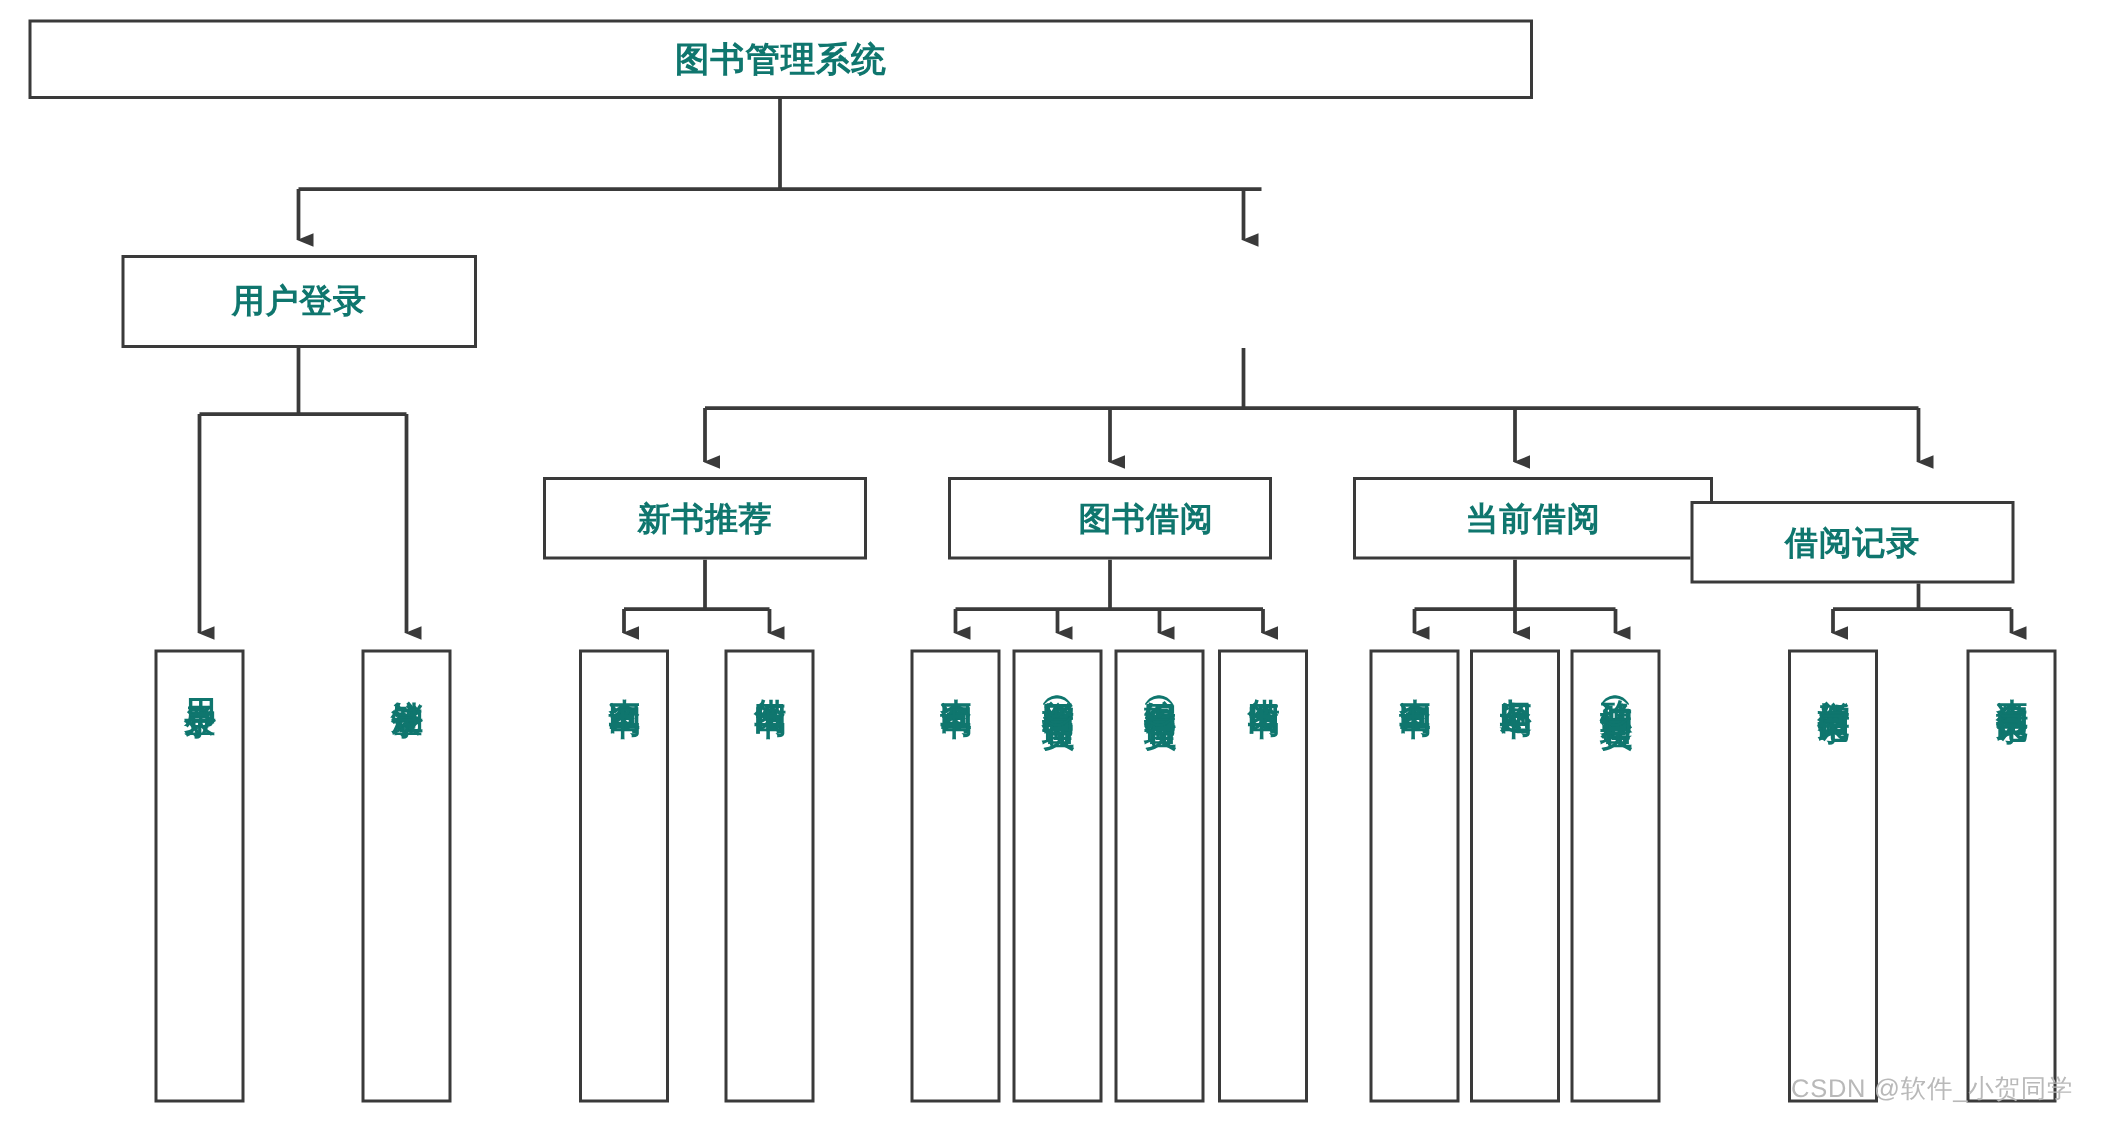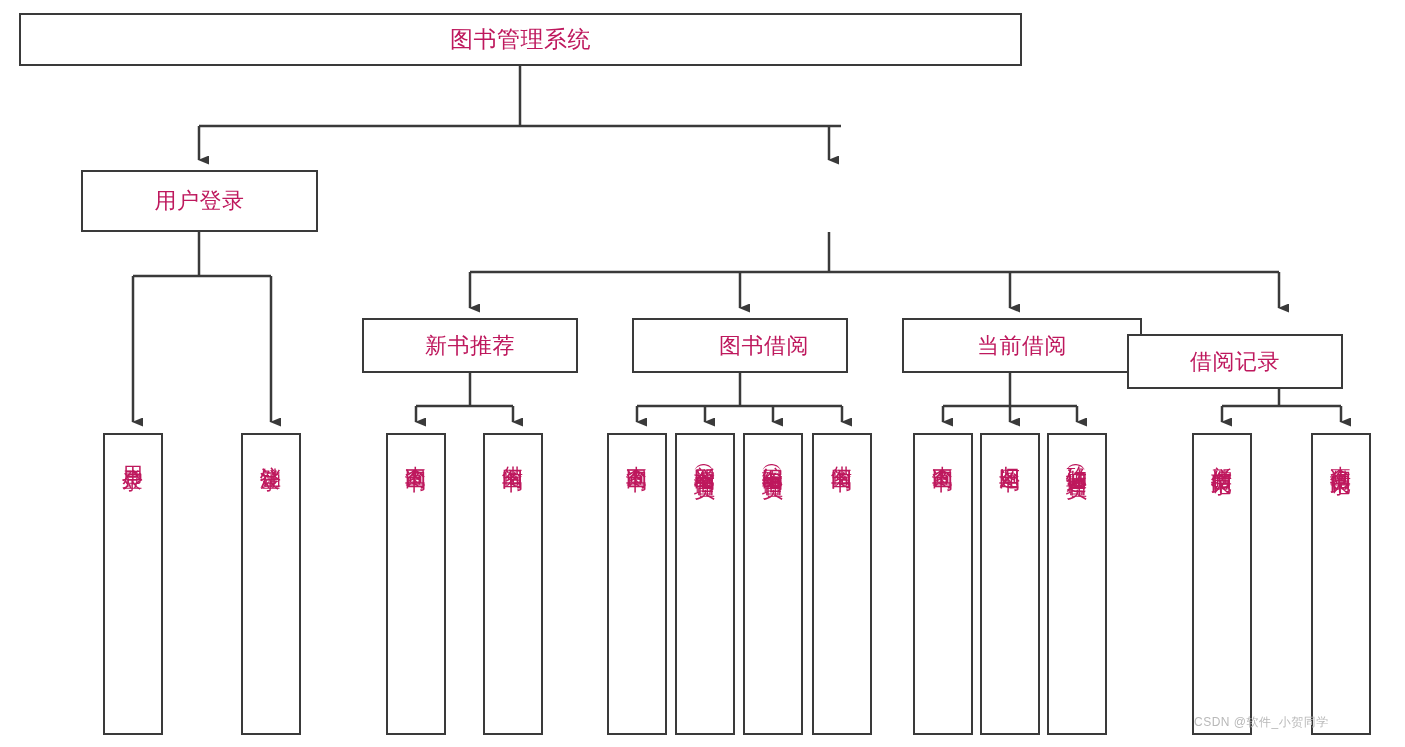--- a/index.html
+++ b/index.html
@@ -26,23 +26,24 @@
     pointer-events: none;
   }
   .node {
     position: absolute;
     box-sizing: border-box;
     background: #ffffff;
     border: 2.5px solid #3a3a3a;
     display: flex;
     align-items: center;
     justify-content: center;
-    color: #be185d;
+    color: #0f766e;
     line-height: 1.18;
     z-index: 2;
+    font-weight: bold;
   }
   .node .label {
     display: block;
     text-align: center;
   }
   .node.horizontal .label {
     writing-mode: horizontal-tb;
     font-size: 22px;
     letter-spacing: 0.5px;
   }
@@ -54,21 +55,21 @@
   .node.vertical .label {
     writing-mode: vertical-rl;
     text-orientation: upright;
     font-size: 21px;
     letter-spacing: 2px;
     line-height: 1;
   }
   .node.root .label { font-size: 23px; }
   .watermark {
     position: absolute;
-    font-size: 12px;
+    font-size: 17px;
     color: #b9b9b9;
     white-space: nowrap;
     z-index: 3;
     letter-spacing: 0.5px;
   }
 </style>
 </head>
 <body>
 
 <div id="canvas">

